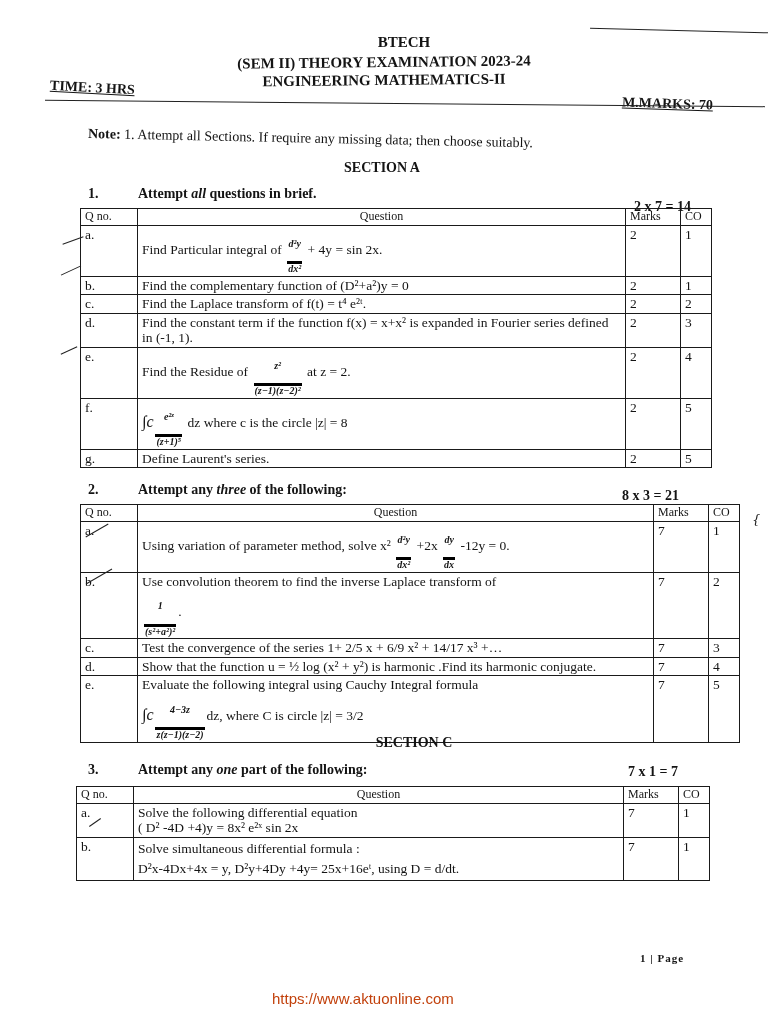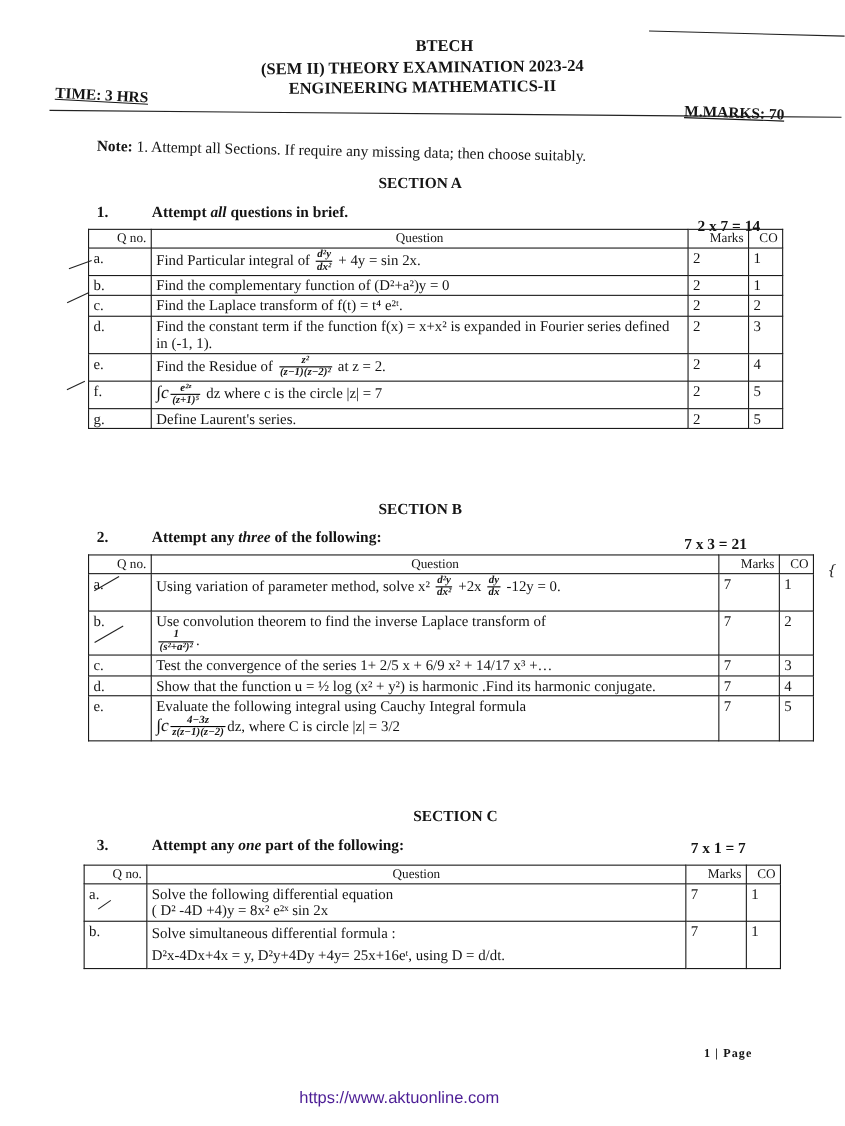--- a/index.html
+++ b/index.html
@@ -28,34 +28,34 @@
   .q-head .num { display: inline-block; width: 50px; }
   .q-head i { font-style: italic; }
   .q-marks { position: absolute; font-weight: bold; font-size: 14px; white-space: nowrap; }
 
   
   table.qt { position: absolute; border-collapse: collapse; font-size: 13.5px; }
   table.qt td { border: 1.4px solid #1a1a1a; padding: 1px 4px; vertical-align: top; line-height: 1.15; }
   table.qt td.qno { width: 48px; }
   table.qt td.mk { width: 46px; }
   table.qt td.co { width: 22px; }
-  table.qt tr.head td { font-size: 12px; text-align: right; }
+  table.qt tr.head td { font-size: 12px; }
   table.qt tr.head td.qtext { text-align: center; }
   .justify { text-align: justify; }
 
   .frac { display: inline-block; vertical-align: middle; text-align: center; font-size: 10px; font-style: italic; font-weight: bold; line-height: 1.05; margin: 0 2px; }
-  .frac .n { display: block; border-bottom: 1px solid #000000; padding: 0 1px; }
+  .frac .n { display: block; border-bottom: 3px solid #000000; padding: 12px 1px; }
   .frac .d { display: block; padding: 0 1px; }
   .int { font-size: 16px; font-style: italic; }
 
   .tick { position: absolute; border-top: 1.5px solid #222; }
   .hand { position: absolute; font-family: "DejaVu Serif", serif; font-style: italic; font-size: 13px; color: #222; }
 
   .footer-page { position: absolute; left: 640px; top: 952px; font-size: 11px; font-weight: bold; letter-spacing: 1px; }
-  .footer-url { position: absolute; left: 272px; top: 990px; font-family: "Liberation Sans", "DejaVu Sans", sans-serif; font-size: 15px; color: #4c1d95; }
+  .footer-url { position: absolute; left: 272px; top: 990px; font-family: "Liberation Sans", "DejaVu Sans", sans-serif; font-size: 15px; color: #c2410c; }
 </style>
 </head>
 <body>
 
 <div class="page">
 
   <div class="top-scribble"></div>
   <div class="hdr-line hdr-btech">BTECH</div>
   <div class="hdr-line hdr-exam">(SEM II) THEORY EXAMINATION 2023-24</div>
   <div class="hdr-line hdr-subject">ENGINEERING MATHEMATICS-II</div>
@@ -106,42 +106,41 @@
       <td class="co">3</td>
     </tr>
     <tr>
       <td class="qno">e.</td>
       <td><span>Find the Residue of </span><span class="frac"><span class="n">z²</span><span class="d">(z−1)(z−2)²</span></span><span> at z = 2.</span></td>
       <td class="mk">2</td>
       <td class="co">4</td>
     </tr>
     <tr>
       <td class="qno">f.</td>
-      <td><span class="int">∫c</span><span class="frac"><span class="n">e²ᶻ</span><span class="d">(z+1)⁵</span></span><span> dz   where c is the circle |z| = 7</span></td>
+      <td><span class="int">∫c</span><span class="frac"><span class="n">e²ᶻ</span><span class="d">(z+1)⁵</span></span><span> dz   where c is the circle |z| = 8</span></td>
       <td class="mk">2</td>
       <td class="co">5</td>
     </tr>
     <tr>
       <td class="qno">g.</td>
       <td>Define Laurent's series.</td>
       <td class="mk">2</td>
       <td class="co">5</td>
     </tr>
   </tbody>
     </table>
 
   <div class="tick" style="left:62px; top:240px; width:22px; transform:rotate(-20deg);"></div>
   <div class="tick" style="left:60px; top:270px; width:22px; transform:rotate(-25deg);"></div>
   <div class="tick" style="left:60px; top:350px; width:18px; transform:rotate(-25deg);"></div>
 
-  <div class="sec-title" style="top:456px;">SECTION B</div>
   <div class="q-head" style="top:482px;">
     <span class="num">2.</span><span>Attempt any </span><i>three</i><span> of the following:</span>
   </div>
-  <div class="q-marks" style="left:622px; top:488px;">7 x 3 = 21</div>
+  <div class="q-marks" style="left:622px; top:488px;">8 x 3 = 21</div>
 
   <table class="qt" style="left:80px; top:504px; width:660px;">
     <tbody>
         <tr class="head">
       <td class="qno">Q no.</td>
       <td class="qtext">Question</td>
       <td class="mk">Marks</td>
       <td class="co">CO</td>
     </tr>
     <tr style="height:34px;">

